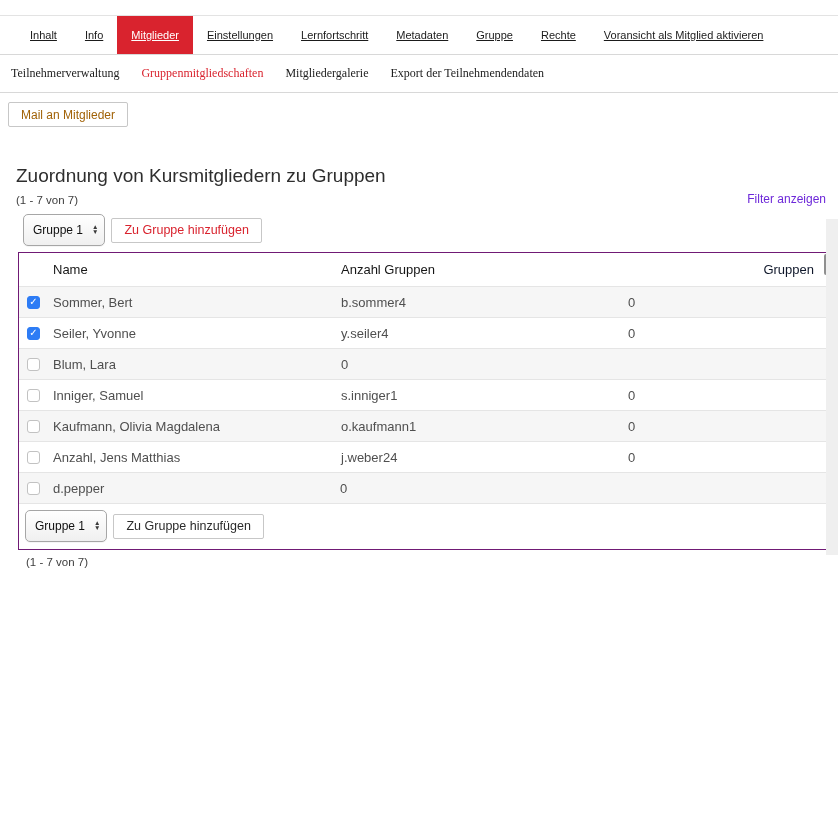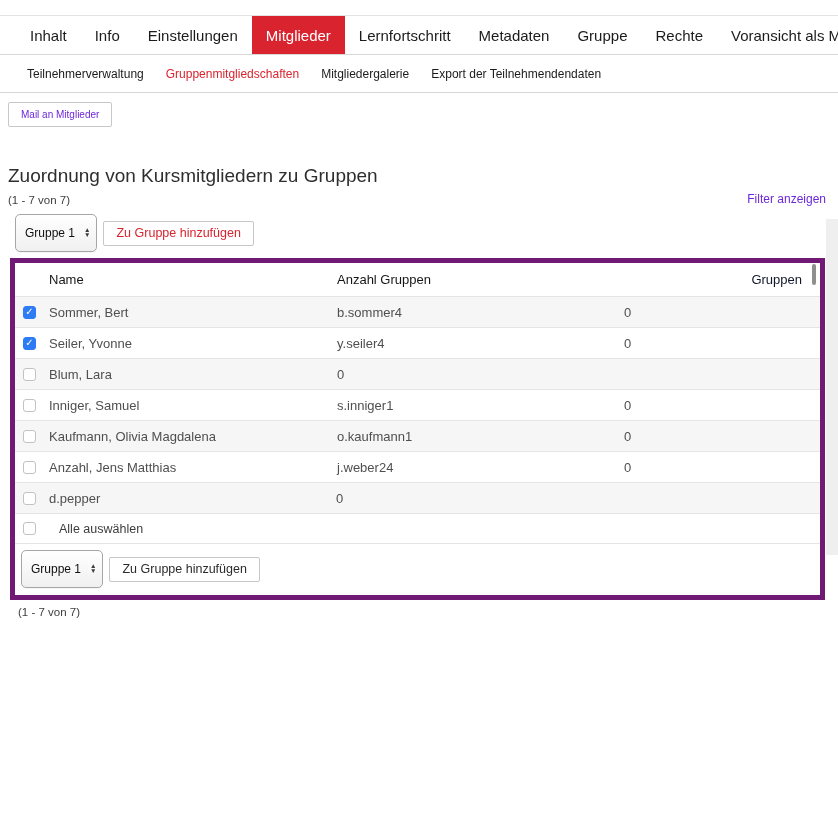--- a/index.html
+++ b/index.html
@@ -2,52 +2,52 @@
 <html style="--accent: #d9232e; --check-blue: #2d7cf5;"><head>
 <meta charset="utf-8">
 <style>
   * { box-sizing: border-box; margin: 0; padding: 0; }
   html, body { width: 838px; height: 838px; background: #ffffff;
     font-family: "Liberation Sans", sans-serif; color: #161616; overflow: hidden; position: relative; }
 
   
   .tabbar { margin-top: 15px; height: 40px; border-top: 1px solid #e3e3e3; border-bottom: 1px solid #d8d8d8;
     display: flex; align-items: stretch; padding-left: 16px; background: #fff; }
-  .tab { display: flex; align-items: center; padding: 0 14px; font-size: 15px; color: #1b1b1b; cursor: pointer; white-space: nowrap; }
+  .tab { display: flex; align-items: center; padding: 0 14px; font-size: 11px; color: #1b1b1b; cursor: pointer; white-space: nowrap; text-decoration: underline; }
   .tab.active { background: var(--accent, #d9232e); color: #fff; }
 
   
   .subtabbar { height: 38px; border-bottom: 1px solid #d8d8d8; display: flex; align-items: center;
-    padding-left: 16px; background: #fff; }
+    background: #fff; font-family: Liberation Serif, serif; }
   .subtab { padding: 0 11px; font-size: 12px; color: #1b1b1b; cursor: pointer; white-space: nowrap; }
   .subtab.active { color: var(--accent, #d9232e); }
 
   
   .toolbar { padding: 9px 0 0 8px; }
   .btn { display: inline-flex; align-items: center; height: 25px; padding: 0 12px; background: #fff;
-    border: 1px solid #c7c7c7; border-radius: 2px; font-size: 10px; color: #6d28d9; cursor: pointer;
+    border: 1px solid #c7c7c7; border-radius: 2px; font-size: 12px; color: #a16207; cursor: pointer;
     font-family: "Liberation Sans", sans-serif; }
   .btn.red-label { color: var(--accent, #d9232e); font-size: 12.5px; }
   .btn.plain-label { color: #2b2b2b; font-size: 12.5px; }
 
   
-  .main { padding: 0 12px 0 8px; margin-top: 38px; }
+  .main { padding: 0 12px 0 16px; margin-top: 38px; }
   .page-title { margin-top: 31px; font-size: 19px; font-weight: 400; color: #2e2e2e; }
   .meta-row { display: flex; justify-content: space-between; align-items: flex-end; margin-top: 5px; }
   .range { font-size: 11.5px; color: #3d3d3d; }
   .filter-link { font-size: 12px; color: #6d28d9; cursor: pointer; }
 
   .controls { display: flex; gap: 6px; margin: 8px 0 6px 7px; align-items: center; }
-  .select { height: 38px; border: 1px solid #a6a6a6; border-radius: 5px;
+  .select { height: 32px; border: 1px solid #a6a6a6; border-radius: 5px;
     background: linear-gradient(#ffffff, #f0f0f0); display: inline-flex; align-items: center;
     padding: 0 6px 0 9px; font-size: 12px; color: #101010; cursor: pointer; box-shadow: 0 1px 0 rgba(0,0,0,0.04); }
   .select .arrows { display: flex; flex-direction: column; margin-left: 9px; line-height: 4.6px; font-size: 6.5px; color: #3a3a3a; }
 
   
-  .table-panel { position: relative; margin-left: 2px; width: 815px; border: 5px solid #701a75; background: #fff; }
+  .table-panel { position: relative; margin-left: 2px; width: 815px; border: 1px solid #701a75; background: #fff; }
   .thead { display: flex; align-items: center; height: 33px; font-size: 13px; color: #161616; background: #fff; }
   .col-check { width: 34px; padding-left: 8px; display: flex; align-items: center; }
   .col-name { width: 288px; }
   .col-user { width: 287px; }
   .col-count { width: 118px; }
   .col-groups { flex: 1; text-align: right; padding-right: 18px; }
   .thead .col-groups { color: #0f172a; }
 
   .row { display: flex; align-items: center; height: 31px; border-top: 1px solid #e5e5e5;
     font-size: 13px; color: #4f4f4f; background: #fff; }
@@ -74,25 +74,25 @@
 </head>
 <body>
 
 <nav class="tabbar" id="tabbar">
     <div class="tab">
       <span>Inhalt</span>
     </div>
     <div class="tab">
       <span>Info</span>
     </div>
-    <div class="tab">
-      <span>Einstellungen</span>
-    </div>
     <div class="tab active">
       <span>Mitglieder</span>
+    </div>
+    <div class="tab">
+      <span>Einstellungen</span>
     </div>
     <div class="tab">
       <span>Lernfortschritt</span>
     </div>
     <div class="tab">
       <span>Metadaten</span>
     </div>
     <div class="tab">
       <span>Gruppe</span>
     </div>
@@ -199,26 +199,20 @@
         <div class="row alt">
           <div class="col-check">
             <span class="cb"></span>
           </div>
           <div class="col-user">d.pepper</div>
           <div class="col-count">0</div>
           <div class="col-groups"></div>
         </div>
       </div>
 
-    <div class="select-all-row">
-      <div class="col-check">
-        <span class="cb"></span>
-      </div>
-      <span class="label">Alle auswählen</span>
-    </div>
 
     <div class="table-controls">
       <div class="select">
         <span>Gruppe 1</span>
         <span class="arrows">
             <span>▲</span>
             <span>▼</span>
           </span>
       </div>
       <button class="btn plain-label">Zu Gruppe hinzufügen</button>

